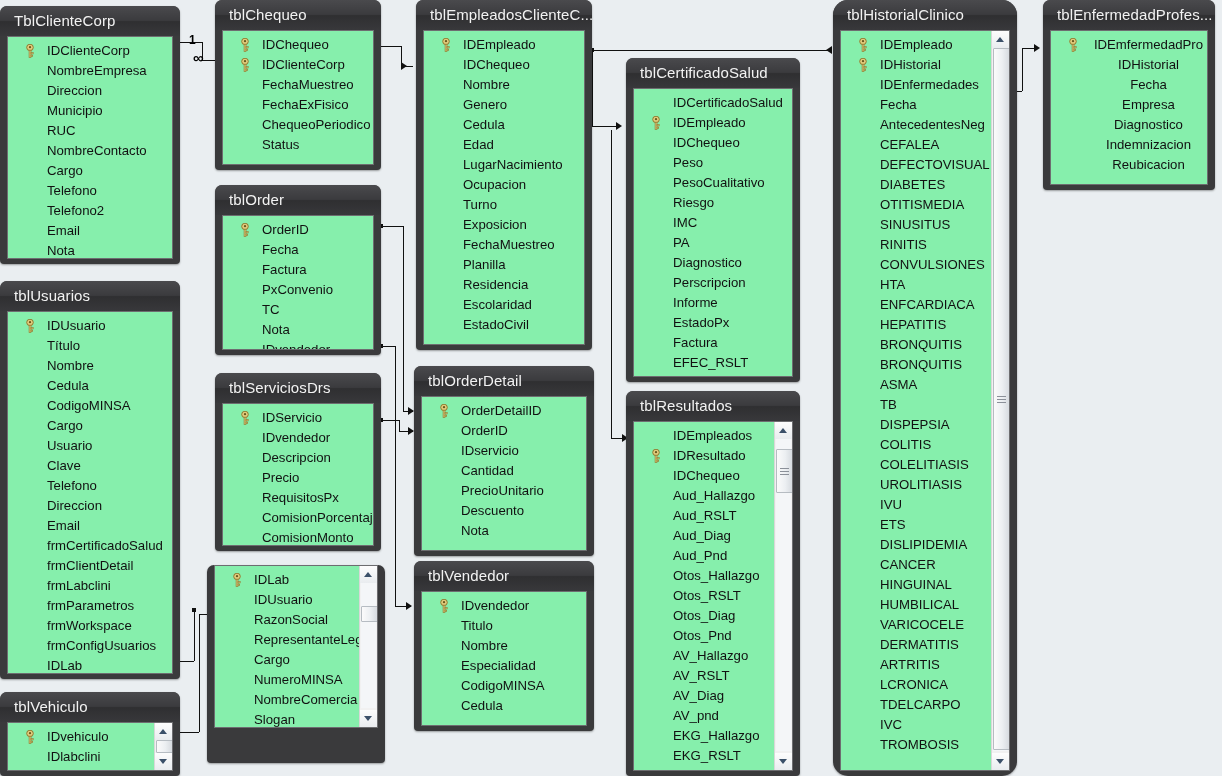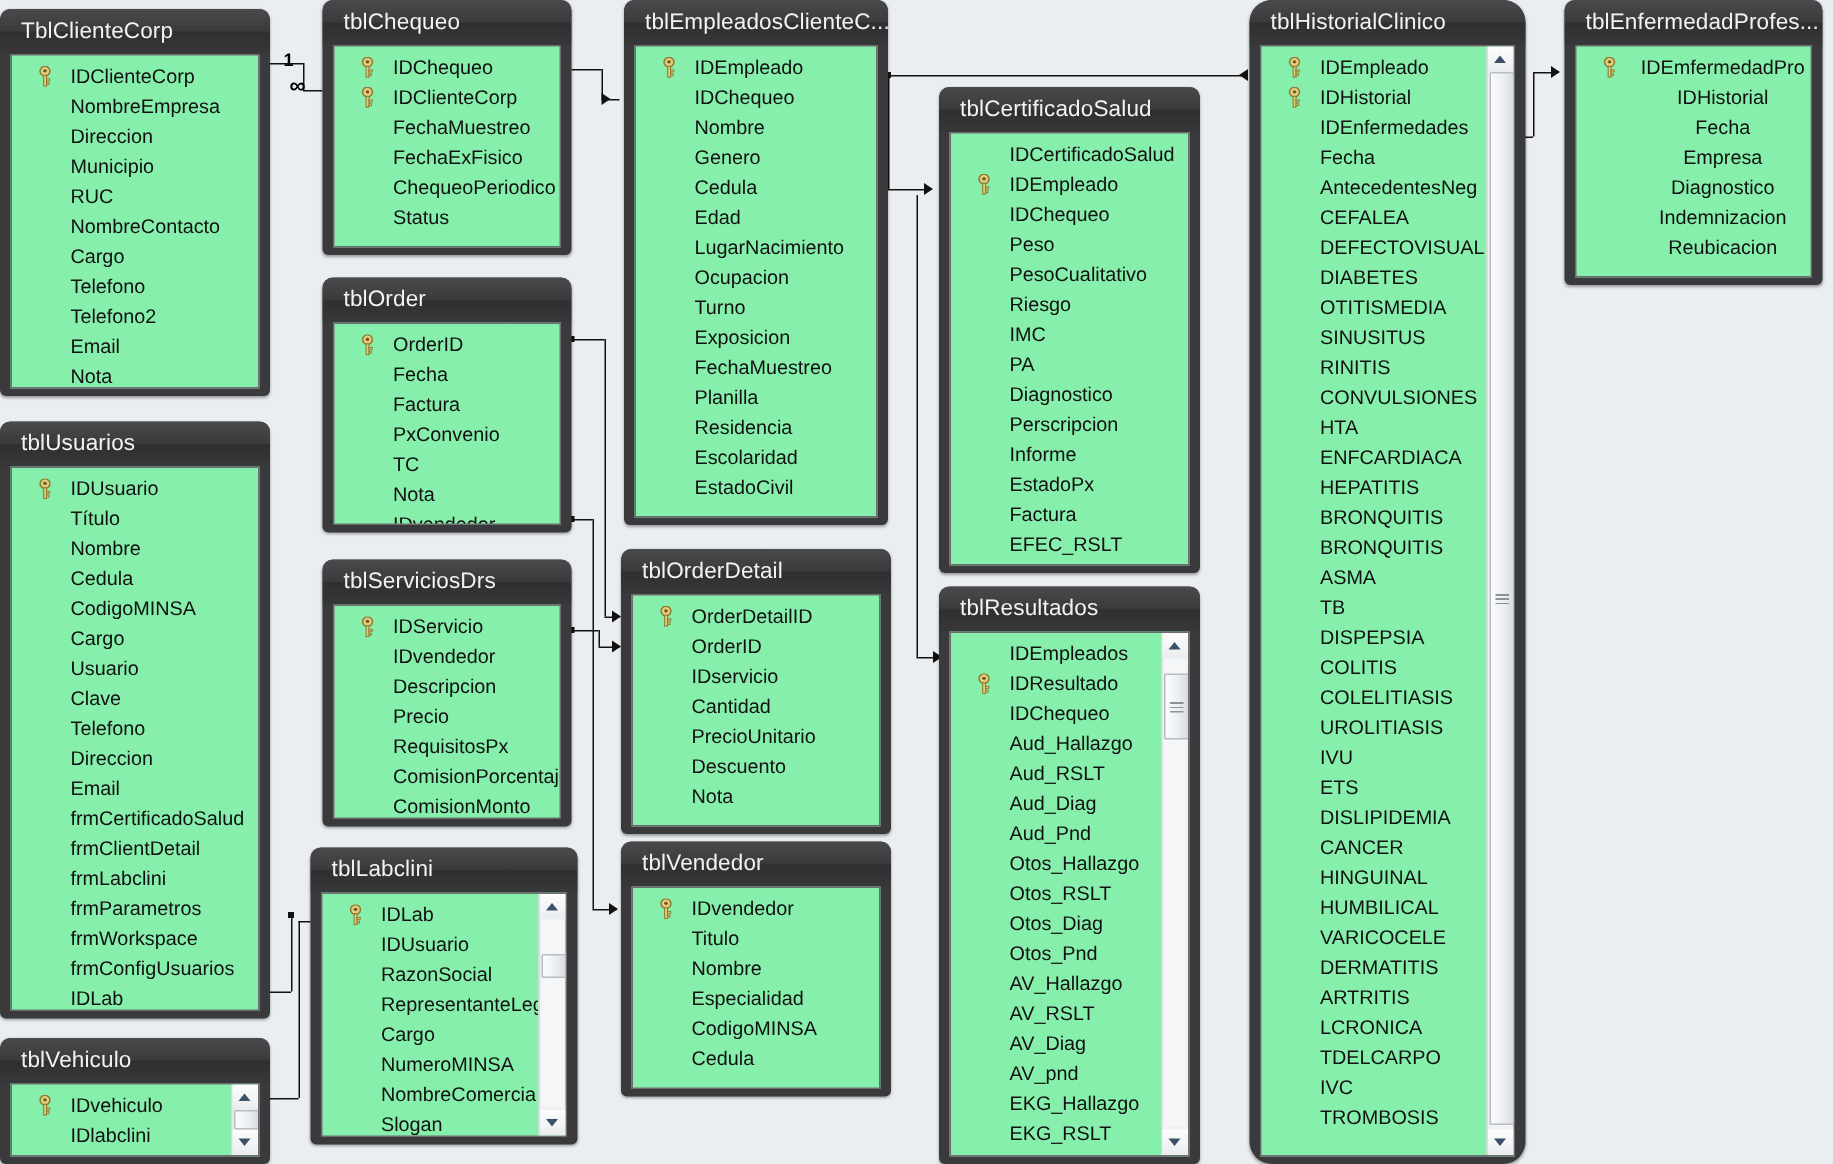--- a/index.html
+++ b/index.html
@@ -348,21 +348,20 @@
             <li><span>IDvendedor</span></li>
             <li><span>Descripcion</span></li>
             <li><span>Precio</span></li>
             <li><span>RequisitosPx</span></li>
             <li><span>ComisionPorcentaje</span></li>
             <li><span>ComisionMonto</span></li>
           </ul>
         </div>
       </div>
       <div class="tbl" style="left: 207px; top: 565px; width: 178px; height: 198px;">
-        <div class="tbl-title">tblLabclini</div>
         <div class="tbl-body" style="height: 161px;">
           <ul class="fieldlist" style="padding-right: 18px;">
             <li><span class="keyicon"><svg viewBox="0 0 12 14" width="12" height="14">
                   <ellipse cx="6" cy="3.4" rx="3.3" ry="3.2" fill="#e3cd7d" stroke="#8e7a30" stroke-width="1"></ellipse>
                   <ellipse cx="6" cy="3.2" rx="1.2" ry="1.1" fill="#6b5a20"></ellipse>
                   <rect x="5.1" y="6.2" width="1.9" height="7.2" fill="#e3cd7d" stroke="#8e7a30" stroke-width=".7"></rect>
                   <rect x="7" y="8.6" width="2.2" height="1.3" fill="#e3cd7d" stroke="#8e7a30" stroke-width=".6"></rect>
                   <rect x="7" y="11.1" width="1.7" height="1.3" fill="#e3cd7d" stroke="#8e7a30" stroke-width=".6"></rect>
                 </svg></span><span>IDLab</span></li>
             <li><span>IDUsuario</span></li>

